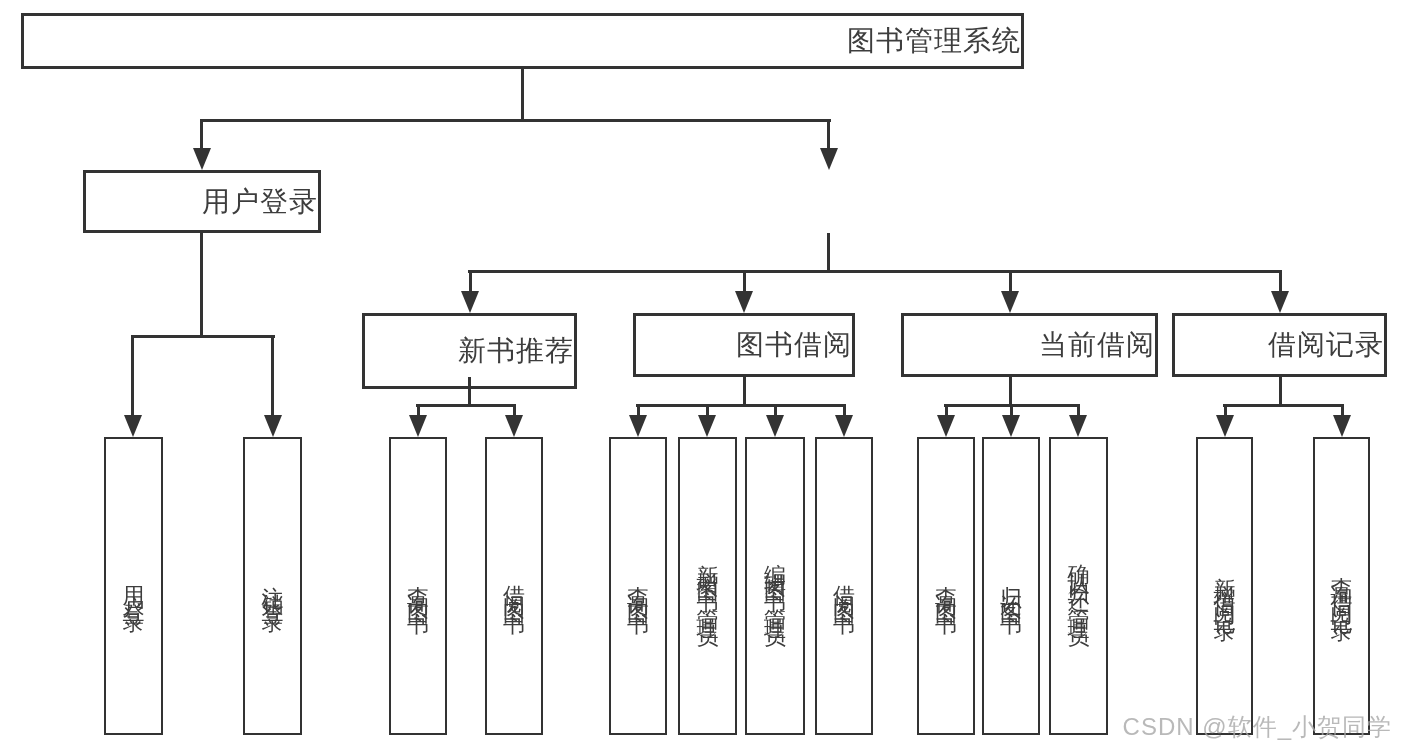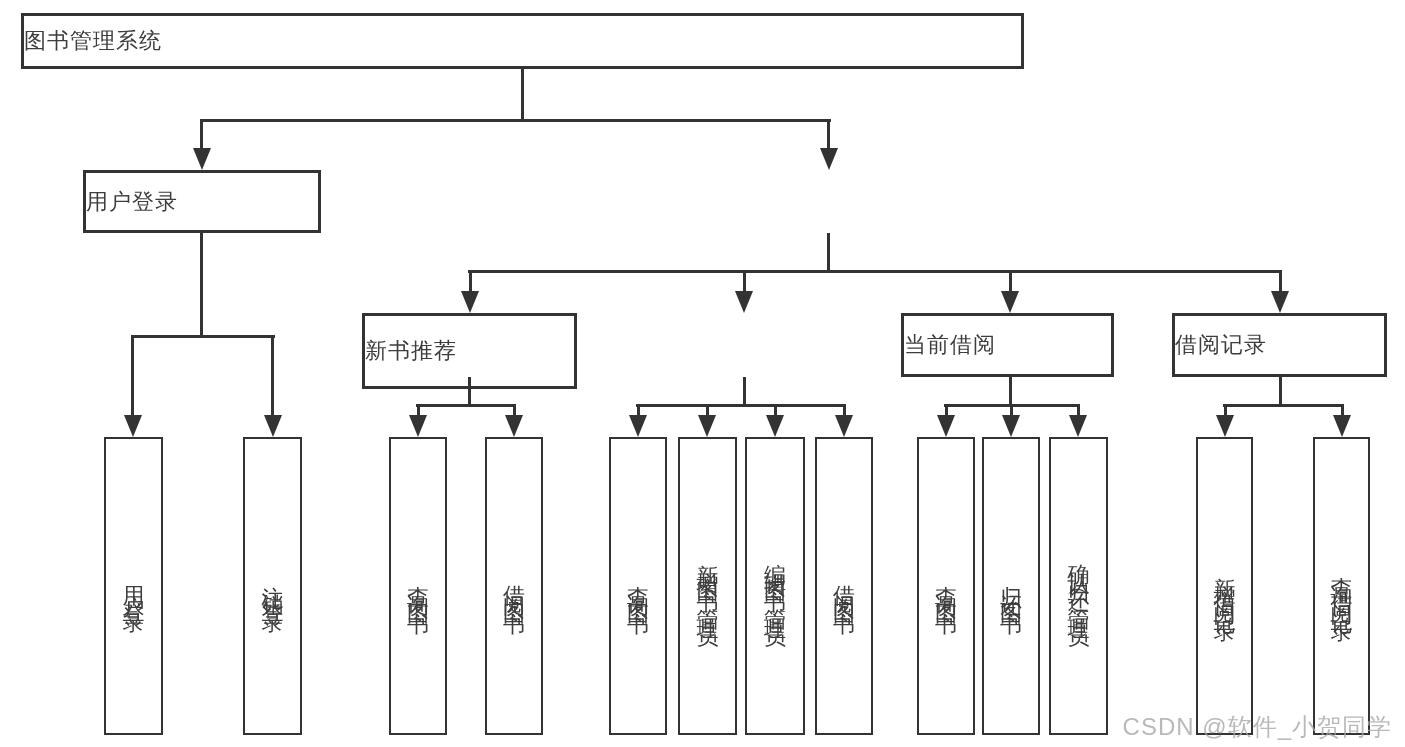--- a/index.html
+++ b/index.html
@@ -14,23 +14,23 @@
   #canvas{
     position:relative;
     width:1405px;height:747px;
     background:var(--background,#fff);
     overflow:hidden;
   }
   .box{
     position:absolute;
     border:3px solid var(--line,#333);
     background:#fff;
-    display:flex;align-items:center;justify-content:flex-start;
+    display:flex;align-items:center;justify-content:flex-end;
     color:var(--text,#3d3d3d);
-    font-size:22px;
+    font-size:28px;
     letter-spacing:1px;
     text-align:center;
   }
   .leaf{
     position:absolute;
     top:437px;height:298px;
     border:2.5px solid var(--line,#333);
     background:#fff;
     display:flex;align-items:center;justify-content:center;
     color:var(--text,#3d3d3d);
@@ -96,21 +96,24 @@
   <div class="v" style="left:743px;top:270px;height:24px;"></div>
   <div class="a" style="left:735px;top:291px;"></div>
   <div class="v" style="left:1009px;top:270px;height:24px;"></div>
   <div class="a" style="left:1001px;top:291px;"></div>
   <div class="v" style="left:1279px;top:270px;height:24px;"></div>
   <div class="a" style="left:1271px;top:291px;"></div>
 
   <div class="box" style="left:362px;top:313px;width:215px;height:76px;">
     <span>新书推荐</span>
   </div>
-  <div class="box" style="left:901px;top:313px;width:213px;height:64px;">
+  <div class="box" style="left:633px;top:313px;width:222px;height:64px;">
+    <span>图书借阅</span>
+  </div>
+  <div class="box" style="left:901px;top:313px;width:257px;height:64px;">
     <span>当前借阅</span>
   </div>
   <div class="box" style="left:1172px;top:313px;width:215px;height:64px;">
     <span>借阅记录</span>
   </div>
 
   <div class="v" style="left:468px;top:377px;height:30px;"></div>
   <div class="h" style="left:416px;top:404px;width:100px;"></div>
   <div class="v" style="left:417px;top:404px;height:14px;"></div>
   <div class="a" style="left:409px;top:415px;"></div>

